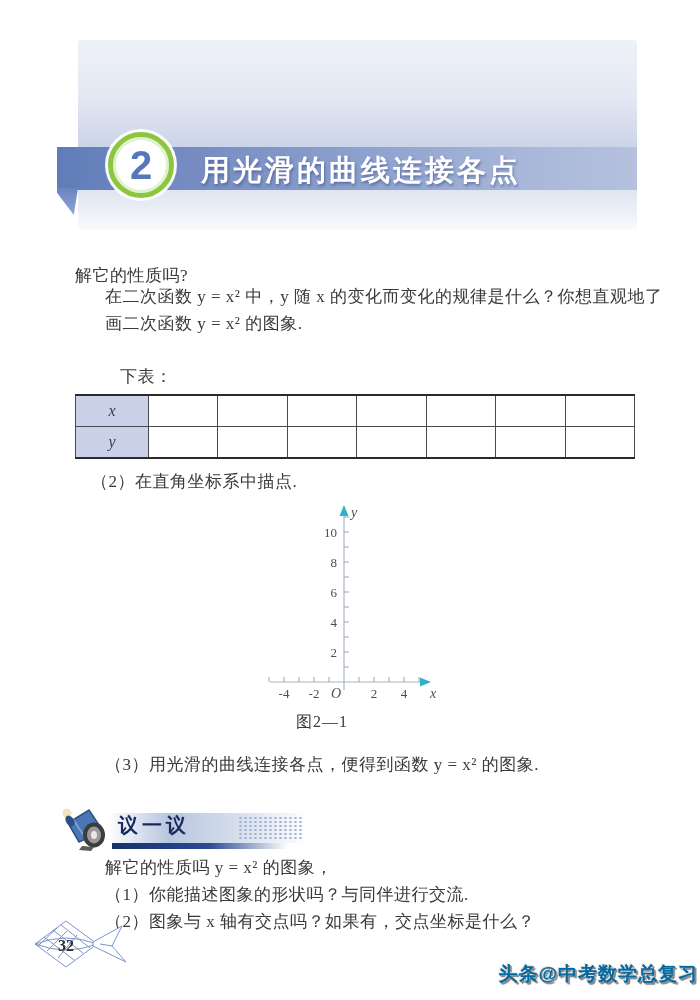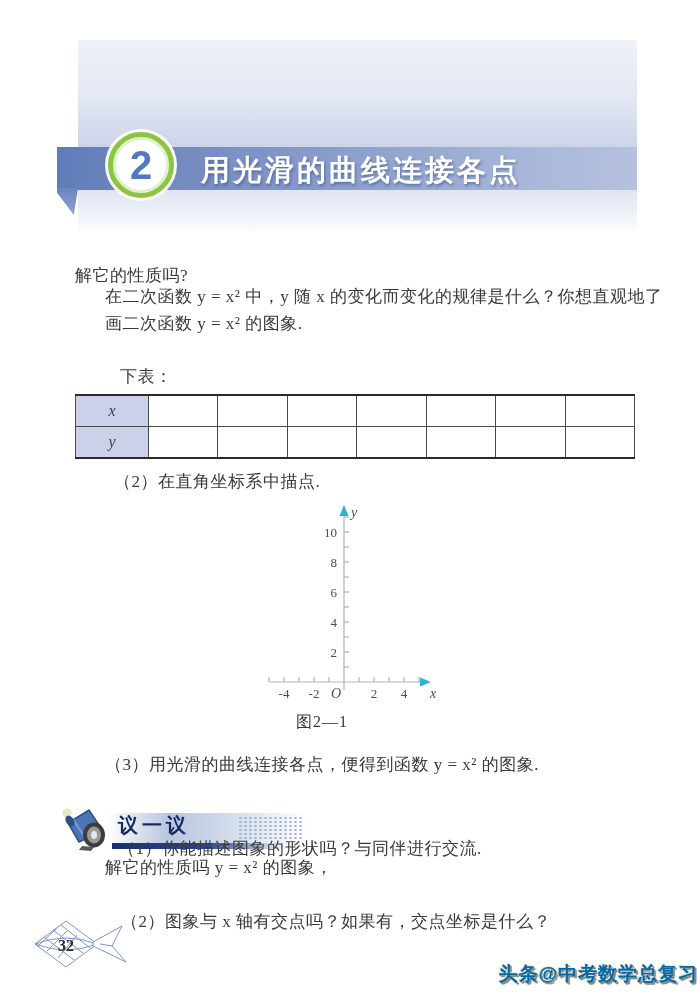--- a/index.html
+++ b/index.html
@@ -115,21 +115,21 @@
       <td></td>
       <td></td>
       <td></td>
       <td></td>
       <td></td>
       <td></td>
     </tr>
   </tbody>
     </table>
 
-  <div class="line" style="left:114px;top:470px;">（2）在直角坐标系中描点.</div>
+  <div class="line" style="left:91px;top:470px;">（2）在直角坐标系中描点.</div>
 
   <svg class="figure-svg" width="190" height="212" viewBox="0 0 190 212">
 
     <line x1="86" y1="190" x2="86" y2="13" stroke="#aab6c6" stroke-width="1.2"></line>
     <line x1="12" y1="182" x2="168" y2="182" stroke="#aab6c6" stroke-width="1.2"></line>
     <polygon points="86,5 81.5,16 90.5,16" fill="#2fb3c9"></polygon>
     <polygon points="173,182 162,177.5 162,186.5" fill="#2fb3c9"></polygon>
 
     <g stroke="#98a6b8" stroke-width="1">
       <line x1="86" y1="167" x2="91" y2="167"></line>
@@ -190,22 +190,22 @@
     <line x1="13" y1="15" x2="24" y2="32" stroke="#7ba0d4" stroke-width="2"></line>
     <ellipse cx="10" cy="17" rx="4" ry="6" fill="#2d4f85" transform="rotate(-32 10 17)"></ellipse>
     <ellipse cx="34" cy="31" rx="11" ry="12.5" fill="#3c3c3c"></ellipse>
     <ellipse cx="34" cy="31" rx="7" ry="8.5" fill="#9a9a9a"></ellipse>
     <ellipse cx="34" cy="31" rx="3" ry="4" fill="#e8e8e8"></ellipse>
     <polygon points="22,42 34,43 31,47 19,46" fill="#5a5a5a"></polygon>
   </svg>
   <div class="discuss-label">议一议</div>
 
   <div class="line" style="left:105px;top:856px;">解它的性质吗 y = x² 的图象，</div>
-  <div class="line" style="left:105px;top:837px;margin-left:13px;">（1）你能描述图象的形状吗？与同伴进行交流.</div>
-  <div class="line" style="left:105px;top:910px;margin-left:16px;">（2）图象与 x 轴有交点吗？如果有，交点坐标是什么？</div>
+  <div class="line" style="left:105px;top:883px;">（1）你能描述图象的形状吗？与同伴进行交流.</div>
+  <div class="line" style="left:105px;top:910px;">（2）图象与 x 轴有交点吗？如果有，交点坐标是什么？</div>
 
   <svg class="fish-badge" width="108" height="64" viewBox="0 0 108 64">
     <g stroke="#7b95c9" stroke-width="1" fill="none">
       <polygon points="5,26 36,3 67,26 36,49" fill="#ffffff"></polygon>
       <path d="M14,19 L44,42 M23,12 L53,35 M31,7 L60,30"></path>
       <path d="M27,10 L8,28 M37,13 L17,33 M47,17 L28,40"></path>
       <path d="M5,26 Q36,14 67,26 M5,26 Q36,38 67,26"></path>
       <polygon points="63,24 92,8 82,28 96,44 63,28" fill="#ffffff"></polygon>
       <path d="M82,28 L70,26"></path>
     </g>

